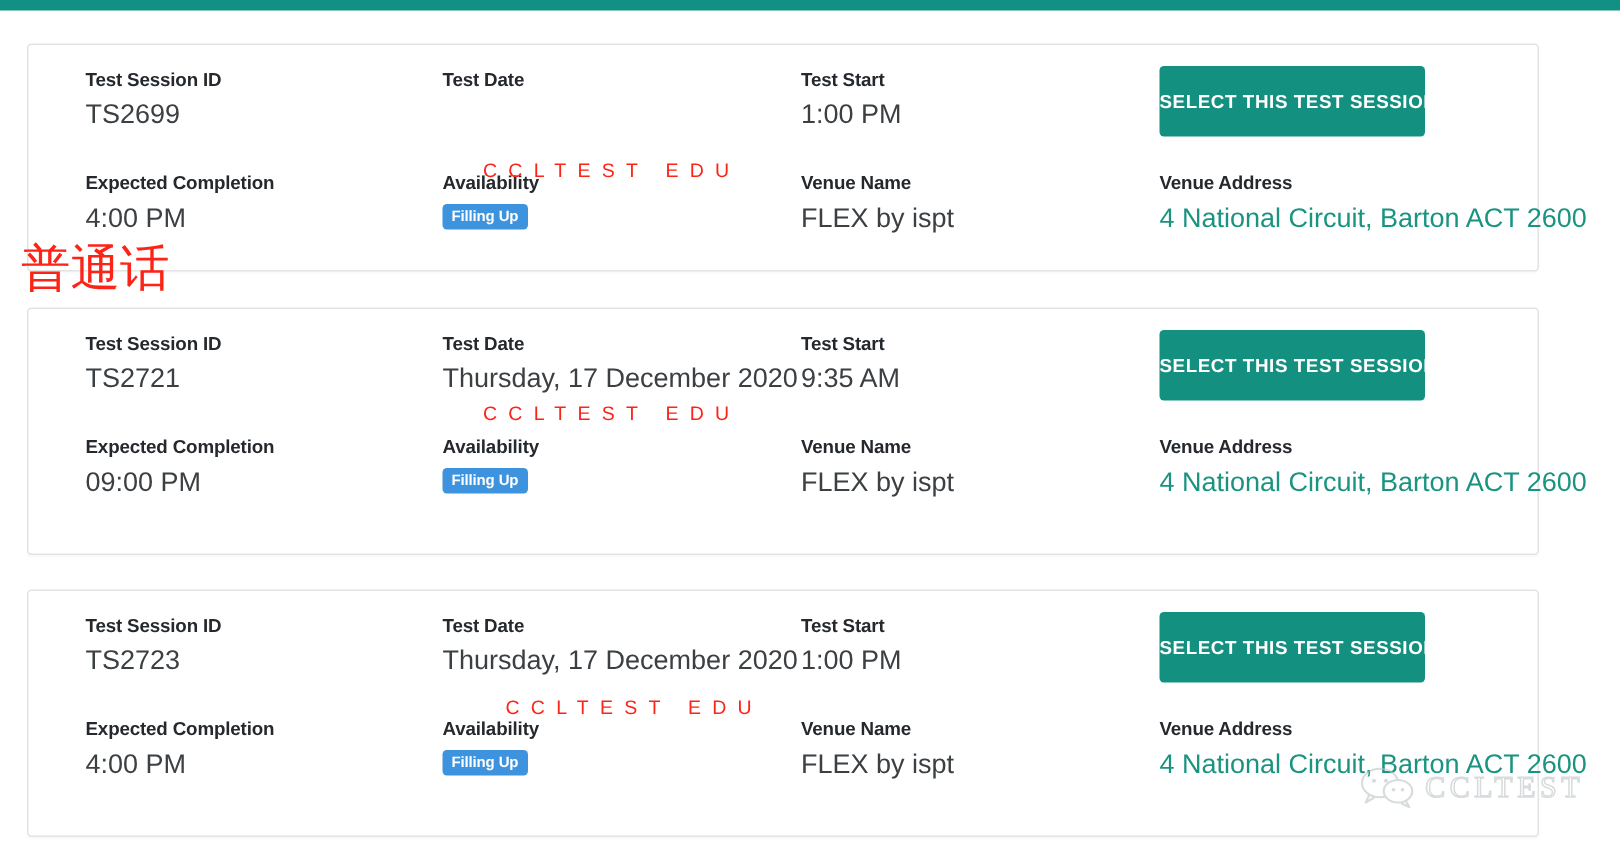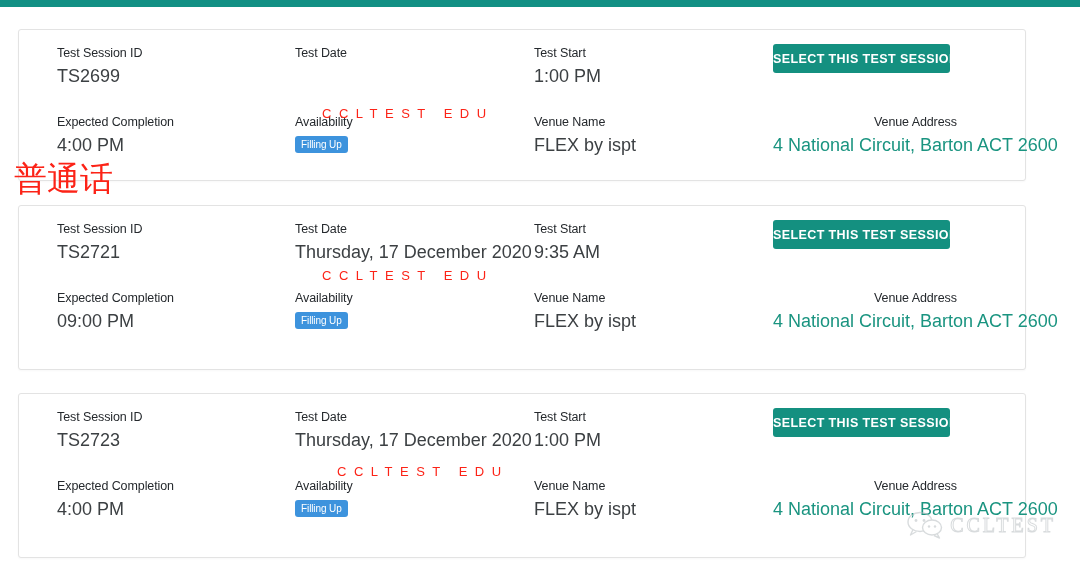--- a/index.html
+++ b/index.html
@@ -43,71 +43,71 @@
   .card-inner {
     position: relative;
     height: 100%;
     width: 100%;
   }
   .field {
     position: absolute;
   }
   .field-label {
     font-size: 12.5px;
-    font-weight: normal;
+    font-weight: bold;
     color: #25292d;
     letter-spacing: -0.1px;
     white-space: nowrap;
     line-height: 16px;
   }
   .field-value {
     font-size: 18px;
     font-weight: normal;
     color: #3c4043;
     white-space: nowrap;
     line-height: 16px;
     margin-top: 7px;
   }
   .field-value.link {
     color: #1a9480;
   }
   .col-1 { left: 38px; }
   .col-2 { left: 276px; }
   .col-3 { left: 515px; }
-  .col-4 { left: 754px; text-align: center; }
+  .col-4 { left: 754px; }
   .row-1 { top: 15px; }
   .row-2 { top: 84px; }
 
   .badge {
     display: inline-block;
     margin-top: 6px;
     background: #3d93dd;
     color: #ffffff;
     font-size: 10px;
-    font-weight: normal;
+    font-weight: bold;
     padding: 3px 6px 3px 6px;
     border-radius: 3px;
     line-height: 11px;
     letter-spacing: -0.1px;
   }
   .select-btn {
     position: absolute;
     left: 754px;
     top: 14px;
     background: #149080;
     color: #ffffff;
     border: none;
     border-radius: 3px;
     font-family: "Liberation Sans", sans-serif;
     font-size: 12.5px;
     font-weight: bold;
     letter-spacing: 0.4px;
     padding: 0;
     width: 177px;
-    height: 29px;
+    height: 47px;
     cursor: pointer;
     white-space: nowrap;
   }
   .overlay-text {
     position: absolute;
     color: #fc2317;
     font-size: 13px;
     font-weight: normal;
     letter-spacing: 7.5px;
     white-space: nowrap;

